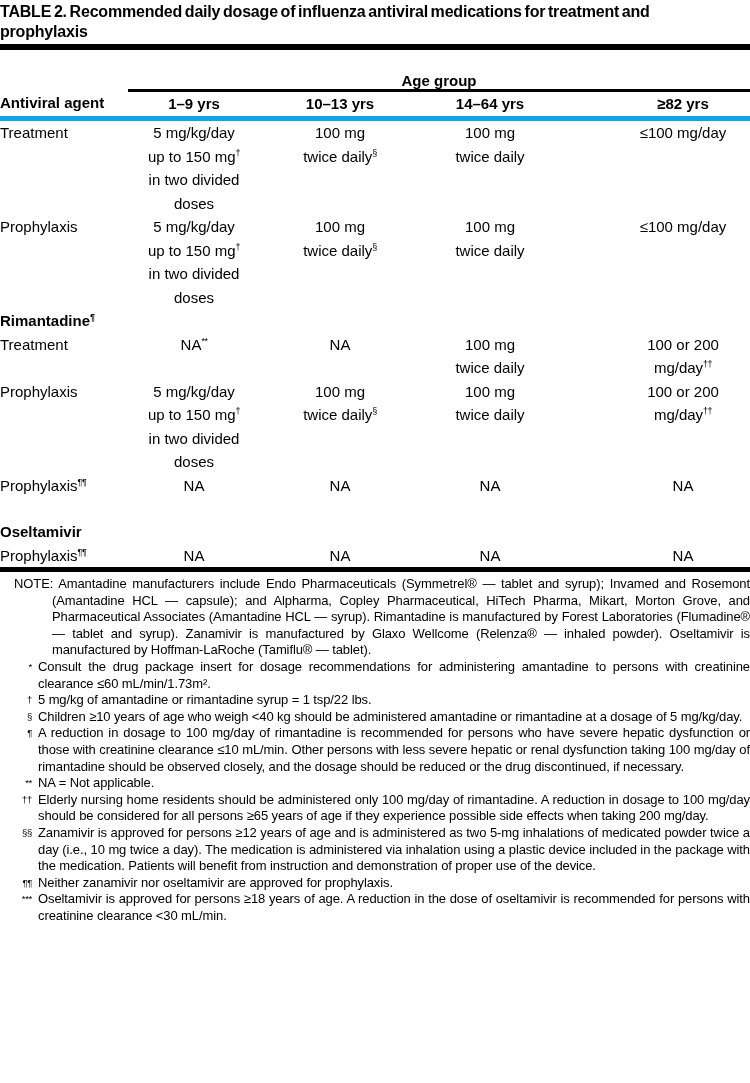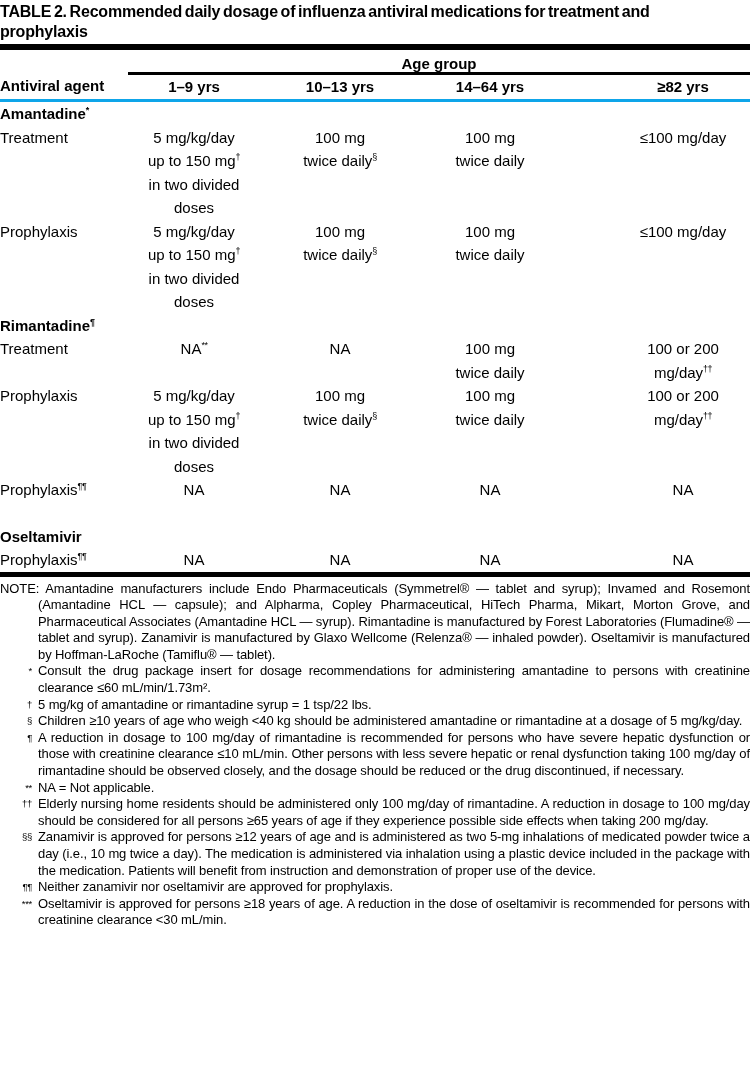--- a/index.html
+++ b/index.html
@@ -9,41 +9,41 @@
     font-family:"Liberation Sans", sans-serif;
   }
   .title {
     font-weight:bold; font-size:16px; line-height:20px;
     letter-spacing:-0.2px; word-spacing:-1.5px;
     white-space:pre-line; padding-top:2px;
   }
   .rule-thick { height:6px; background:#000; margin-top:2px; }
   .rule-mid   { height:5px; background:#000; }
 
-  table.dosage { width:750px; border-collapse:collapse; table-layout:fixed; margin-top:5px; }
+  table.dosage { width:750px; border-collapse:collapse; table-layout:fixed; margin-top:22px; }
   table.dosage th, table.dosage td { padding:0; }
   thead th { font-weight:bold; font-size:15px; }
   th.agegroup { text-align:center; border-bottom:3px solid #000; padding-bottom:1px; }
-  tr.colheads th { border-bottom:3px solid #0ea5e9; padding:3px 0 4px 0; }
+  tr.colheads th { border-bottom:5px solid #0ea5e9; padding:3px 0 4px 0; }
   th.col-agent { text-align:left; }
   th.col-age   { }
   .shift-right { padding-left:56px !important; }
 
   tbody td { vertical-align:top; font-size:15px; line-height:23.5px; }
   td.agent-col { text-align:left; }
   td.dose      { text-align:center; }
   tr.drug-row td { font-weight:bold; }
   tr.spacer td { height:23px; }
 
   sup.mark {
     font-size:9px; vertical-align:super; line-height:0; letter-spacing:-0.5px;
   }
 
   .footnotes { margin-top:4px; font-size:13px; line-height:16.6px; letter-spacing:-0.1px; }
-  .note { text-align:justify; padding-left:38px; text-indent:-38px; }
+  .note { text-align:justify; padding-left:52px; text-indent:-38px; }
   .fn   { position:relative; padding-left:38px; text-align:justify; }
   .fn .marker {
     position:absolute; left:0; top:0; width:32px; text-align:right;
     font-size:9.5px; letter-spacing:-0.3px;
   }
 </style>
 </head>
 <body>
 
 <div class="page">
@@ -67,23 +67,20 @@
       </tr>
       <tr class="colheads">
         <th class="col-agent">Antiviral agent</th>
         <th class="col-age">1–9 yrs</th>
         <th class="col-age">10–13 yrs</th>
         <th class="col-age">14–64 yrs</th>
         <th class="col-age shift-right">≥82 yrs</th>
       </tr>
     </thead>
     <tbody>
-        <tr class="drug-row">
-          <td colspan="5">Amantadine<sup class="mark">*</sup></td>
-        </tr>
         <tr>
           <td class="agent-col">Treatment</td>
           <td class="dose">
             <div>5 mg/kg/day</div>
             <div>up to 150 mg<sup class="mark">†</sup></div>
             <div>in two divided</div>
             <div>doses</div>
           </td>
           <td class="dose">
             <div>100 mg</div>

